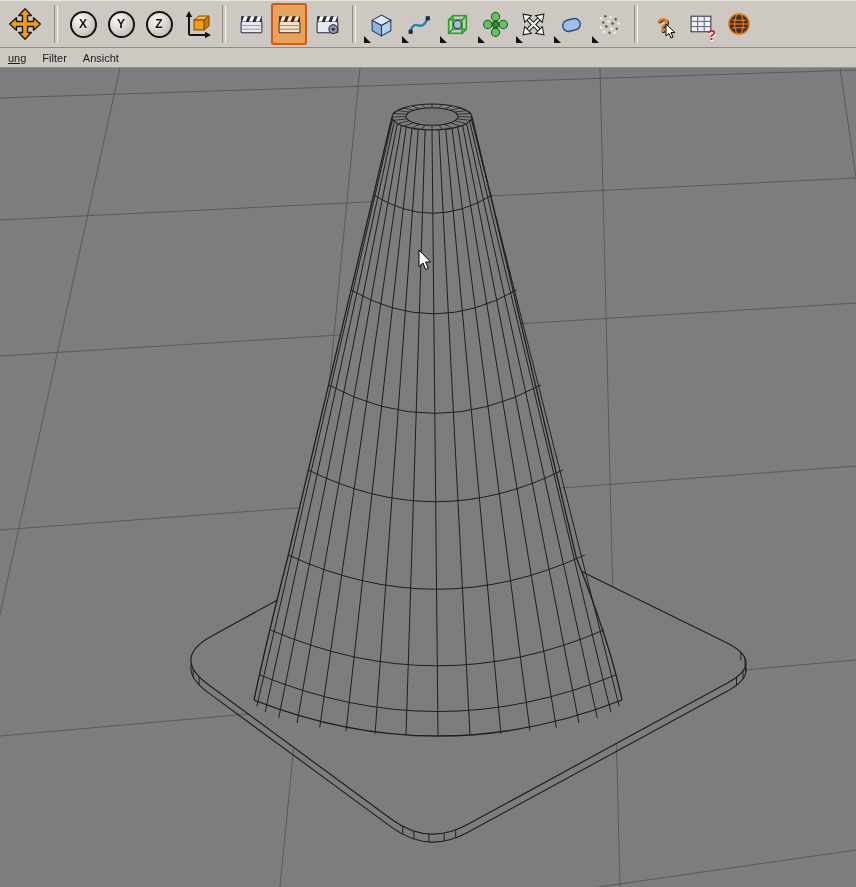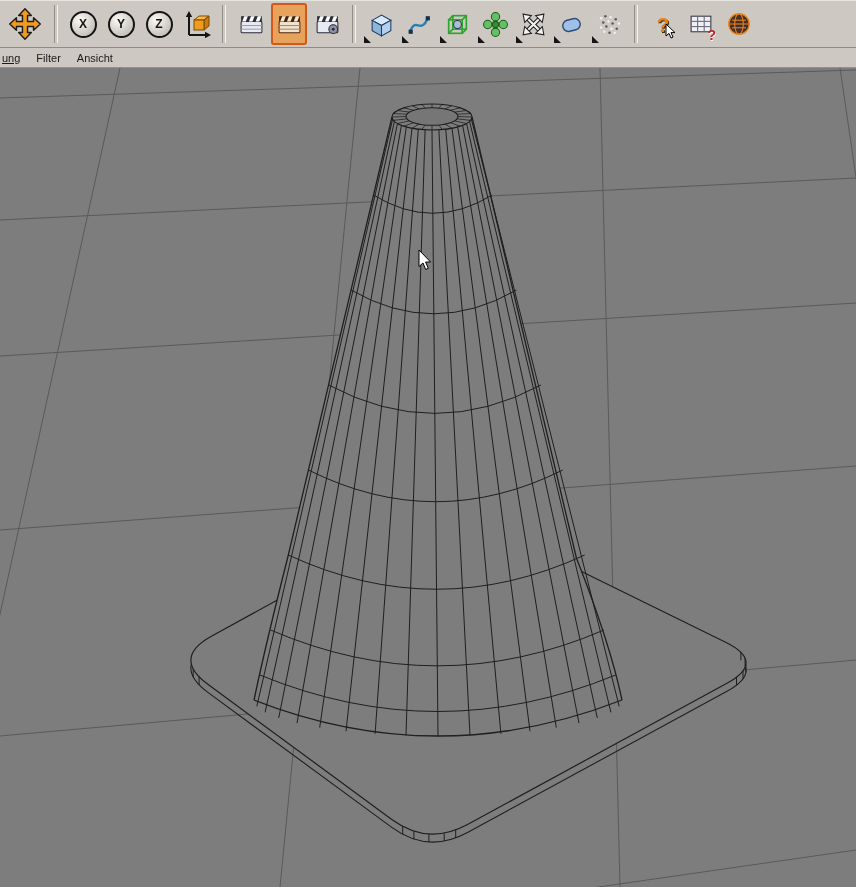--- a/index.html
+++ b/index.html
@@ -61,21 +61,21 @@
     line-height:1;
   }
   
   .menubar{
     width:856px;height:20px;box-sizing:border-box;
     background:#cdc9c2;border-bottom:1px solid #94908a;
     display:flex;align-items:center;
     font-size:11px;color:#1a1a1a;
   }
   .menu-item{margin-right:16px;cursor:default;}
-  .menu-item:first-child{margin-left:2px;text-decoration:underline;}
+  .menu-item:first-child{margin-left:8px;text-decoration:underline;}
   
   .viewport{
     position:relative;width:856px;height:819px;
     background:#7d7d7d;overflow:hidden;
   }
   .viewport svg{position:absolute;left:0;top:0;display:block;}
 </style>
 </head>
 <body>
 

